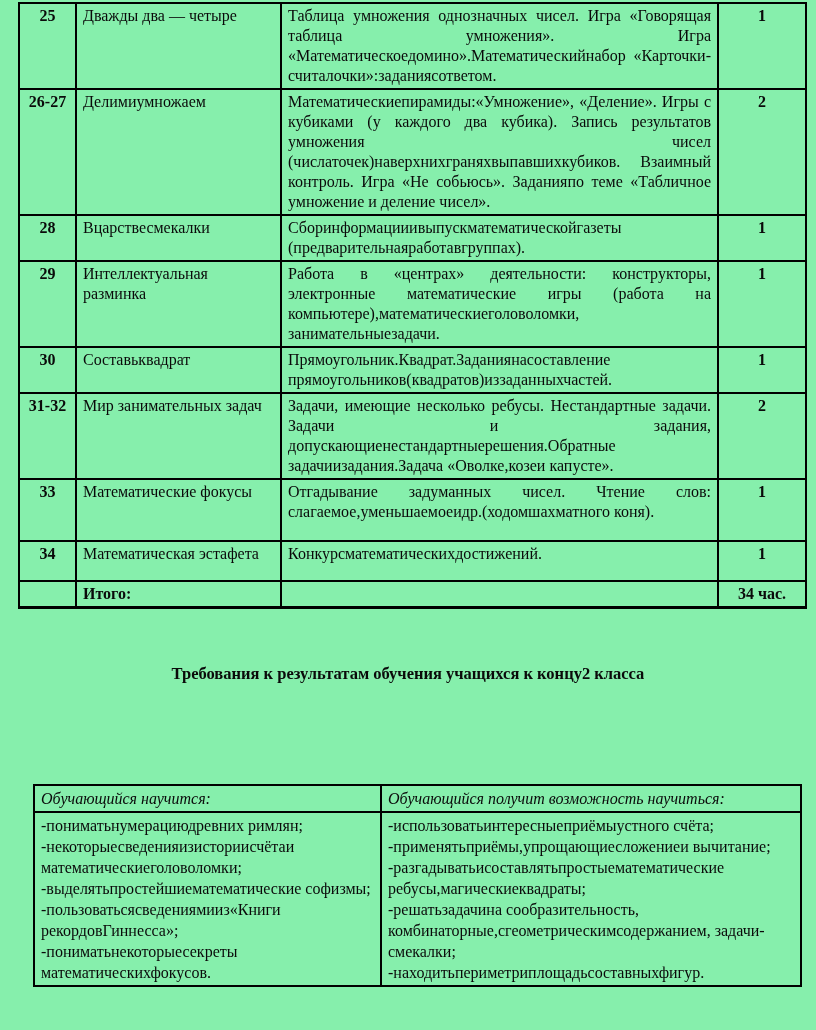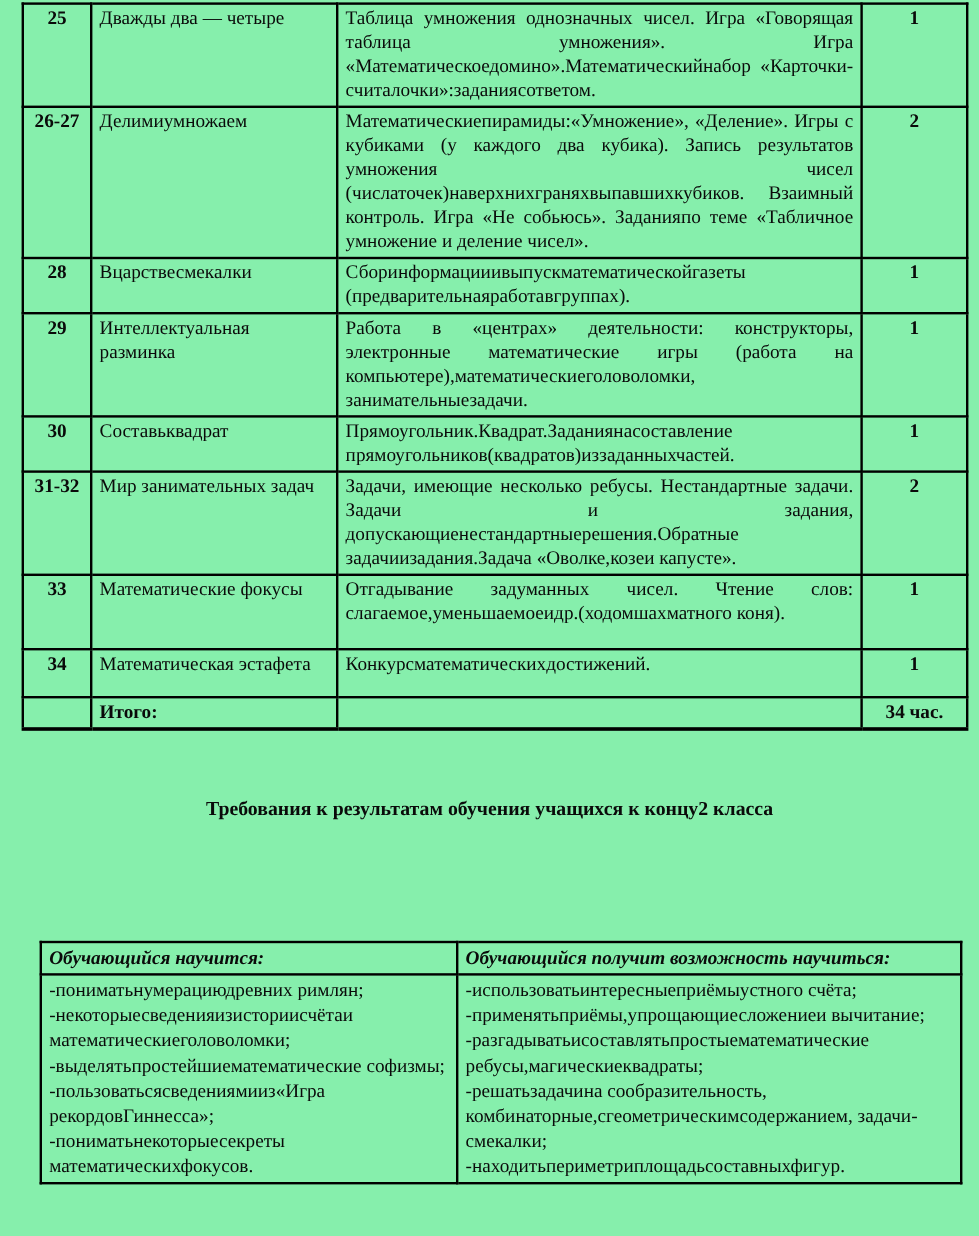--- a/index.html
+++ b/index.html
@@ -76,21 +76,21 @@
   table.requirements th,
   table.requirements td {
     border: 2px solid #000;
     vertical-align: top;
     text-align: left;
     padding: 2px 6px;
     overflow-wrap: break-word;
     word-break: break-word;
   }
   table.requirements th {
-    font-weight: bold;
+    font-weight: normal;
     font-style: italic;
     height: 26px;
   }
   table.requirements td.req-cell { height: 168px; }
   .req-item { margin: 0; }
 </style>
 </head>
 <body>
 
 <div class="page">
@@ -170,21 +170,21 @@
     <tbody>
       <tr>
         <th>Обучающийся научится:</th>
         <th>Обучающийся получит возможность научиться:</th>
       </tr>
       <tr>
         <td class="req-cell">
           <div class="req-item">-пониматьнумерациюдревних римлян;</div>
           <div class="req-item">-некоторыесведенияизисториисчётаи математическиеголоволомки;</div>
           <div class="req-item">-выделятьпростейшиематематические софизмы;</div>
-          <div class="req-item">-пользоватьсясведениямииз«Игра рекордовГиннесса»;</div>
+          <div class="req-item">-пользоватьсясведениямииз«Книги рекордовГиннесса»;</div>
           <div class="req-item">-пониматьнекоторыесекреты математическихфокусов.</div>
         </td>
         <td class="req-cell">
           <div class="req-item">-использоватьинтересныеприёмыустного счёта;</div>
           <div class="req-item">-применятьприёмы,упрощающиесложениеи вычитание;</div>
           <div class="req-item">-разгадыватьисоставлятьпростыематематические ребусы,магическиеквадраты;</div>
           <div class="req-item">-решатьзадачина сообразительность, комбинаторные,сгеометрическимсодержанием, задачи-смекалки;</div>
           <div class="req-item">-находитьпериметриплощадьсоставныхфигур.</div>
         </td>
       </tr>

